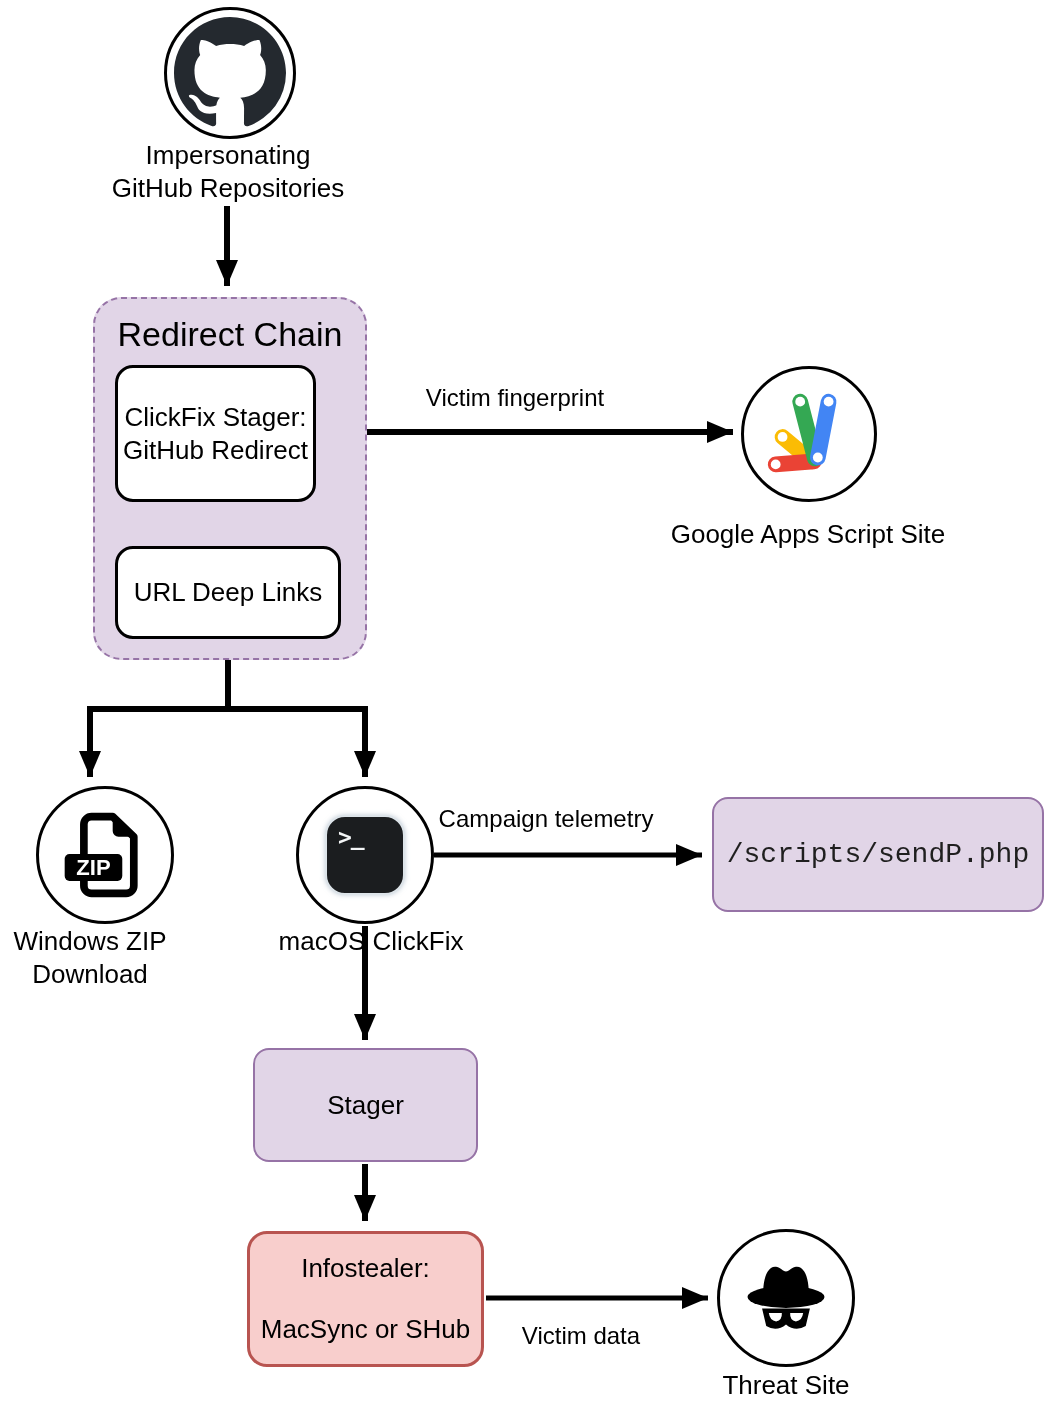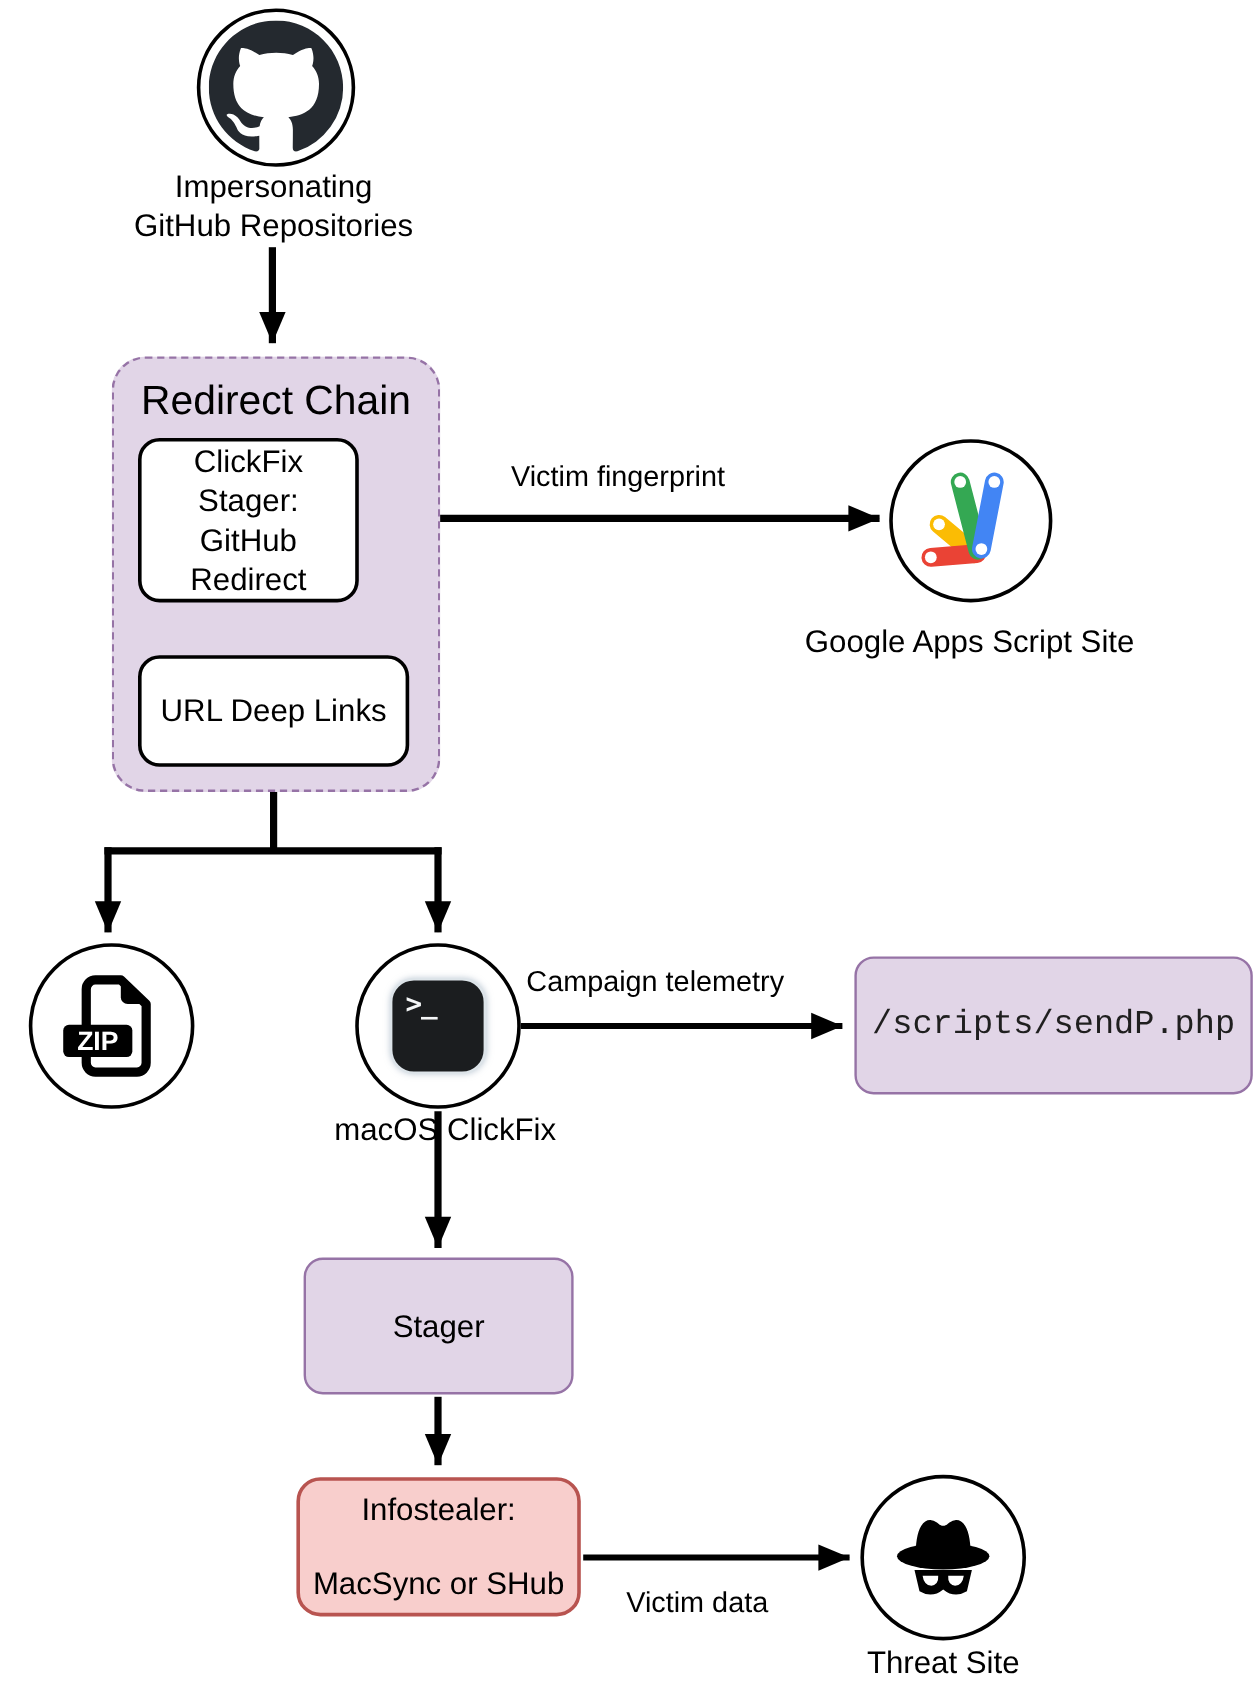--- a/index.html
+++ b/index.html
@@ -62,21 +62,21 @@
   </div>
   <div class="label" style="left:228px;top:139px;">
     <span>Impersonating</span>
     <span>GitHub Repositories</span>
   </div>
 
   <div class="dashed-purple" style="left:93px;top:297px;width:274px;height:363px;">
     <div class="group-title">Redirect Chain</div>
   </div>
 
-  <div class="box white-box" style="left:115px;top:365px;width:184px;height:137px;">
+  <div class="box white-box" style="left:115px;top:365px;width:201px;height:137px;">
     <span>ClickFix Stager:</span>
     <span>GitHub Redirect</span>
   </div>
 
   <div class="box white-box" style="left:115px;top:546px;width:226px;height:93px;">
     <span>URL Deep Links</span>
   </div>
 
   <div class="edge-label" style="left:515px;top:384px;">Victim fingerprint</div>
 
@@ -88,47 +88,51 @@
       <line x1="70" y1="17" x2="59" y2="74" stroke="#4285F4" stroke-width="16" stroke-linecap="round"></line>
       <circle cx="16" cy="81" r="5" fill="#fff"></circle>
       <circle cx="23" cy="53" r="5" fill="#fff"></circle>
       <circle cx="41" cy="17" r="5" fill="#fff"></circle>
       <circle cx="70" cy="17" r="5" fill="#fff"></circle>
       <circle cx="59" cy="74" r="5" fill="#fff"></circle>
     </svg>
   </div>
   <div class="label" style="left:808px;top:518px;">Google Apps Script Site</div>
 
-  <div class="circle-node" style="left:24px;top:786px;width:138px;height:138px;">
+  <div class="circle-node" style="left:36px;top:786px;width:138px;height:138px;">
     <svg width="96" height="96" viewBox="0 0 100 100">
       <path d="M36 10 H58 L80 31 V82 a8 8 0 0 1 -8 8 H36 a8 8 0 0 1 -8 -8 V18 a8 8 0 0 1 8 -8 Z" fill="none" stroke="#000" stroke-width="8" stroke-linejoin="round"></path>
       <path d="M58 8 V25 a6 6 0 0 0 6 6 H82 Z" fill="#000"></path>
       <rect x="8" y="49" width="60" height="28" rx="5" fill="#000"></rect>
       <text x="38" y="71" text-anchor="middle" font-family="Liberation Sans, sans-serif" font-size="23" font-weight="bold" fill="#fff">ZIP</text>
     </svg>
+  </div>
+  <div class="label" style="left:90px;top:925px;">
+    <span>Windows ZIP</span>
+    <span>Download</span>
   </div>
 
   <div class="circle-node" style="left:296px;top:786px;width:138px;height:138px;">
     <div class="terminal-chip">
       <span class="terminal-prompt">&gt;_</span>
     </div>
   </div>
   <div class="label" style="left:371px;top:925px;">macOS ClickFix</div>
 
   <div class="edge-label" style="left:546px;top:805px;">Campaign telemetry</div>
 
   <div class="box purple-box" style="left:712px;top:797px;width:332px;height:115px;">
     <span class="mono-text">/scripts/sendP.php</span>
   </div>
 
   <div class="box purple-box" style="left:253px;top:1048px;width:225px;height:114px;">
     <span>Stager</span>
   </div>
 
-  <div class="box pink-box" style="left:247px;top:1231px;width:237px;height:116px;gap:28px;">
+  <div class="box pink-box" style="left:247px;top:1231px;width:237px;height:136px;gap:28px;">
     <span>Infostealer:</span>
     <span>MacSync or SHub</span>
   </div>
 
   <div class="edge-label" style="left:581px;top:1322px;">Victim data</div>
 
   <div class="circle-node" style="left:717px;top:1229px;width:138px;height:138px;">
     <svg width="104" height="104" viewBox="0 0 100 100">
       <path d="M28 47 C28 27 34 19 40.5 20 C46 21 46.5 24.5 50 24.5 C53.5 24.5 54 21 59.5 20 C66 19 72 27 72 47 Z" fill="#000"></path>
       <ellipse cx="50" cy="49" rx="37" ry="10.5" fill="#000"></ellipse>

